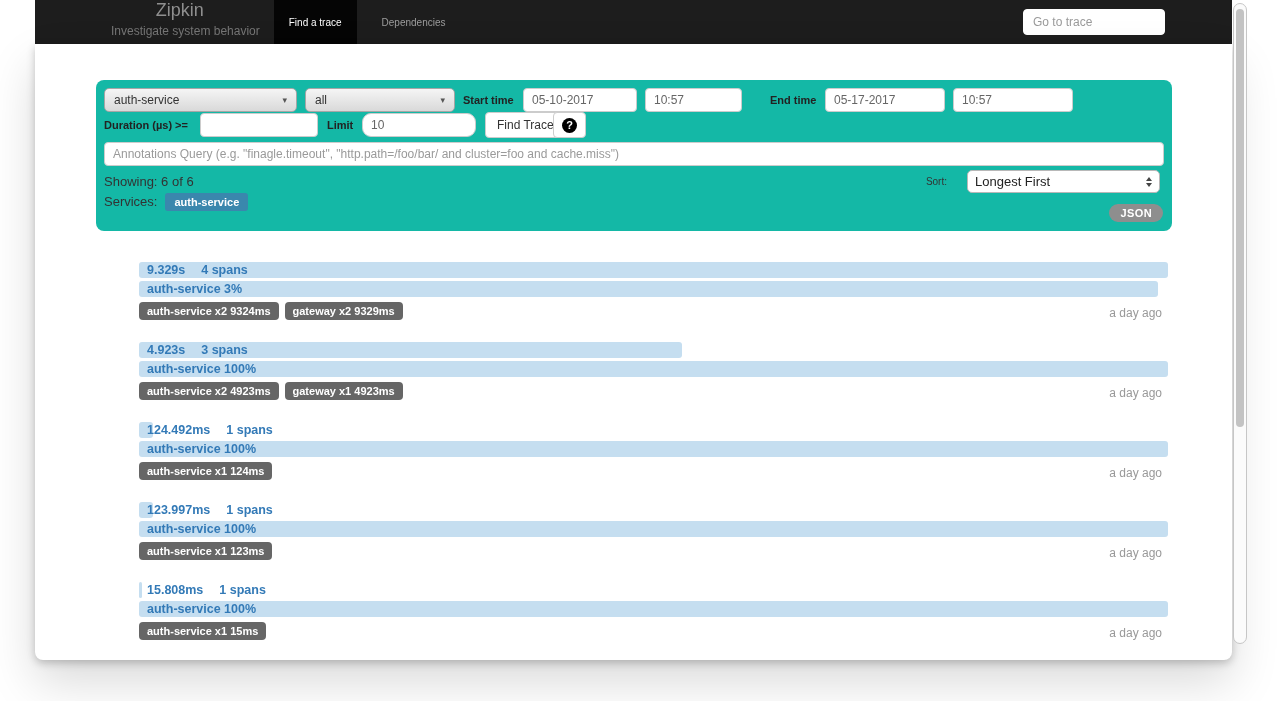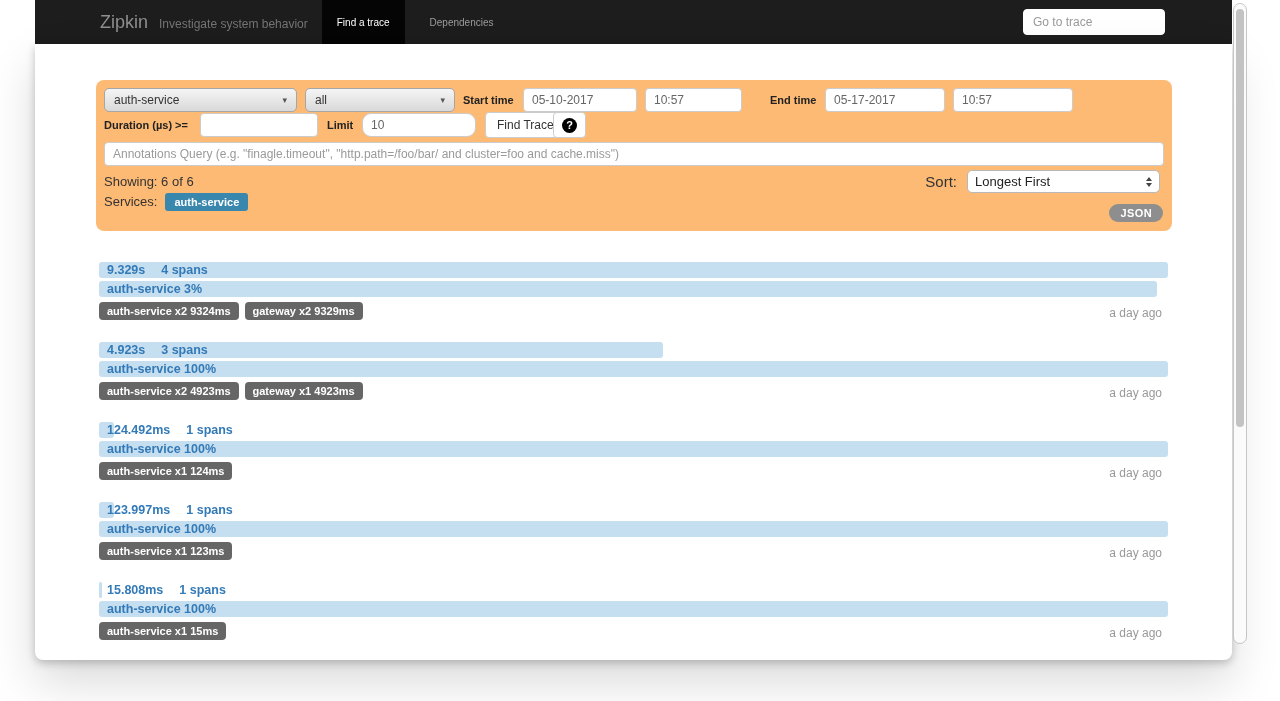--- a/index.html
+++ b/index.html
@@ -11,21 +11,21 @@
     overflow:hidden;
     position:relative;
   }
   .app { position:absolute; left:35px; top:0; width:1197px; }
 
   
   .navbar {
     height:44px; background:#1d1d1d;
     display:flex; align-items:stretch;
   }
-  .brand { display:flex; align-items:center; padding-left:65px; }
+  .brand { display:flex; align-items:center; padding-left:65px;flex-direction:column; }
   .brand-name { color:#8f8f8f; font-size:18px; }
   .brand-sub  { color:#757575; font-size:12px; margin-left:11px; padding-top:3px; }
   .tab {
     display:flex; align-items:center; padding:0 15px;
     font-size:10px; color:#9d9d9d; cursor:pointer; margin-left:10px;
   }
   .tab.active { background:#050505; color:#ffffff; margin-left:14px; }
   .nav-spacer { flex:1; }
   .goto-wrap { display:flex; align-items:center; padding-right:67px; }
   .goto-input {
@@ -37,21 +37,21 @@
   
   .panel {
     position:relative; height:616px; background:#ffffff;
     border-radius:0 0 8px 8px;
     box-shadow:0 3px 8px rgba(0,0,0,0.22), 0 22px 48px rgba(0,0,0,0.15);
   }
 
   
   .form-panel {
     position:absolute; left:61px; top:36px; width:1076px; height:151px;
-    background:#fdba74; border-radius:8px;
+    background:#14b8a6; border-radius:8px;
   }
   .ctl-label { position:absolute; font-size:11px; font-weight:bold; color:#222; line-height:24px; white-space:nowrap; }
   .txt {
     position:absolute; height:24px; border:1px solid #ccc; border-radius:4px;
     font-size:12px; color:#666; padding:0 8px; background:#fff; outline:none;
     font-family:"Liberation Sans", sans-serif;
   }
   .txt::placeholder { color:#9a9a9a; }
   .sel {
     position:absolute; height:24px; border:1px solid #a6a6a6; border-radius:5px;
@@ -65,21 +65,21 @@
     position:absolute; height:26px; background:#fff; border:1px solid #ccc; border-radius:4px;
     font-size:12px; color:#333; display:flex; align-items:center; justify-content:center;
     padding:0 11px; cursor:pointer;
   }
   .qmark {
     width:15px; height:15px; border-radius:50%; background:#000; color:#fff;
     font-size:11px; font-weight:bold; display:flex; align-items:center; justify-content:center;
   }
   .showing { position:absolute; left:8px; top:94px; font-size:13px; color:#333; }
   .sort-row { position:absolute; right:12px; top:90px; display:flex; align-items:center; }
-  .sort-label { font-size:15px; color:#333; margin-right:10px; }
+  .sort-label { font-size:10px; color:#333; margin-right:20px; }
   .sort-sel {
     width:193px; height:23px; background:#fff; border:1px solid #b8b8b8; border-radius:5px;
     display:flex; align-items:center; justify-content:space-between; padding:0 7px;
     font-size:13px; color:#222; cursor:default;
   }
   .stepper { display:flex; flex-direction:column; align-items:center; gap:2px; }
   .stepper .up   { width:0; height:0; border-left:3px solid transparent; border-right:3px solid transparent; border-bottom:4px solid #444; }
   .stepper .down { width:0; height:0; border-left:3px solid transparent; border-right:3px solid transparent; border-top:4px solid #444; }
   .services-row { position:absolute; left:8px; top:112px; display:flex; align-items:center; }
   .services-label { font-size:13px; color:#333; margin-right:8px; }
@@ -88,21 +88,21 @@
     padding:3px 9px; border-radius:3px; margin-right:5px;
   }
   .json-btn {
     position:absolute; right:9px; top:124px;
     background:#8e8e8e; color:#fff; font-weight:bold; font-size:11px;
     padding:3px 11px; border-radius:11px; letter-spacing:0.4px; cursor:pointer; border:none;
   }
 
   
   .trace-list { position:absolute; left:64px; top:218px; width:1069px; }
-  .trace-row { height:57px; margin-bottom:23px; cursor:pointer; }
+  .trace-row { height:57px; margin-bottom:23px; cursor:pointer;margin-left:40px; }
   .tbar { position:relative; height:16px; margin-bottom:3px; }
   .tbar .fill { position:absolute; left:0; top:0; bottom:0; background:#c5def0; border-radius:3px; }
   .bar-text {
     position:relative; font-size:12.5px; font-weight:bold; color:#337ab7;
     line-height:16px; padding-left:8px; white-space:nowrap;
   }
   .bar-text .spans { margin-left:16px; }
   .trace-meta { display:flex; justify-content:space-between; align-items:flex-end; margin-top:4px; }
   .tag {
     background:#666; color:#fff; font-size:11px; font-weight:bold;

